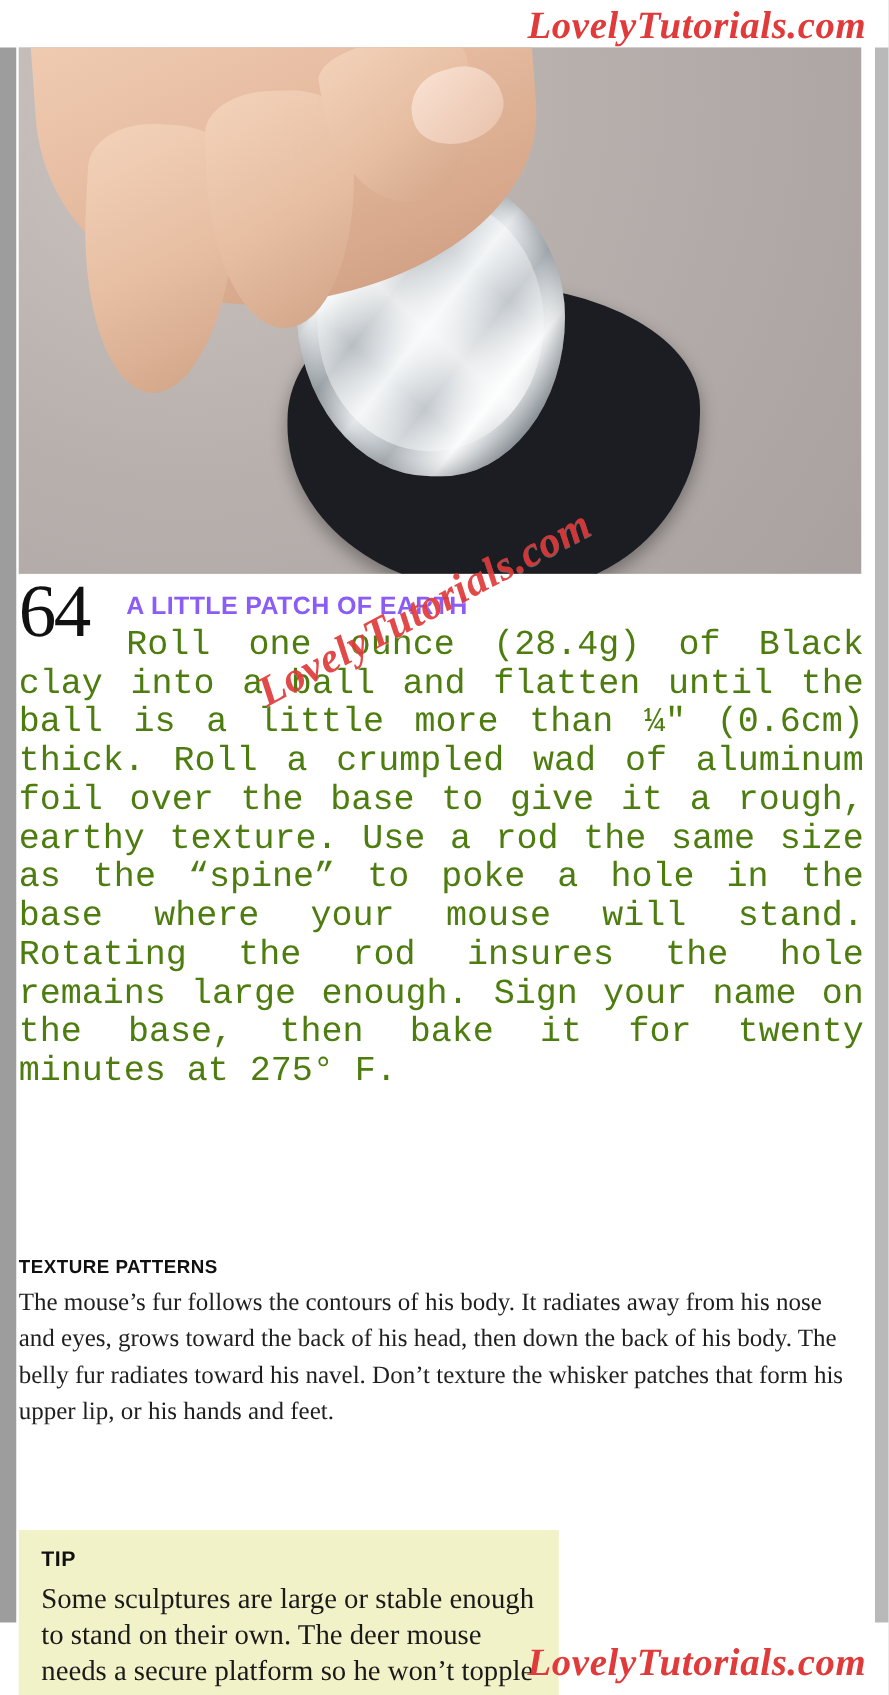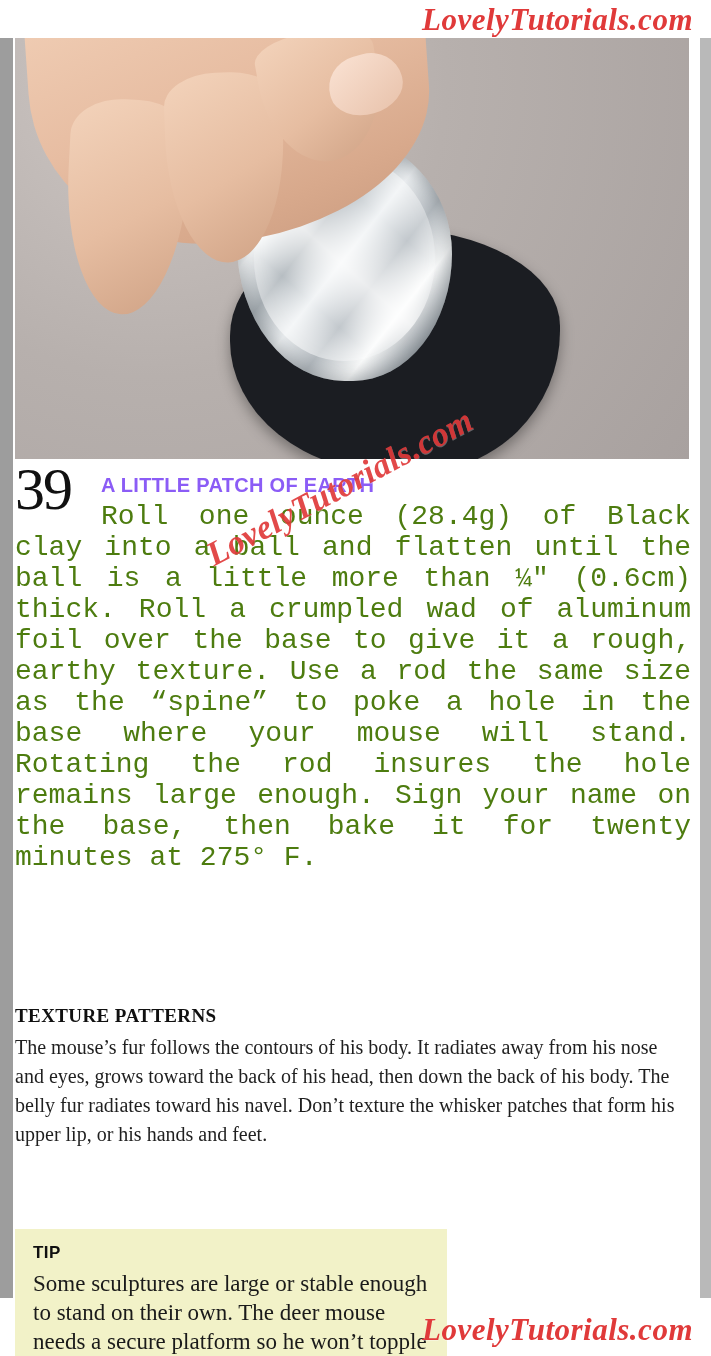--- a/index.html
+++ b/index.html
@@ -192,23 +192,23 @@
     font-size: 28px;
     line-height: 31px;
     color: #4d7c0f;
     text-align: justify;
   }
 
   .section {
     margin-top: 132px;
   }
   .section-title {
-    font-family: Liberation Serif, serif;
-    font-weight: bold;
-    font-size: 19px;
+    font-family: Liberation Sans, sans-serif;
+    font-weight: bold;
+    font-size: 15px;
     letter-spacing: 0.4px;
     color: #101010;
     margin: 0 0 6px 0;
   }
   .section-body {
     font-family: "Liberation Serif", serif;
     font-size: 20px;
     line-height: 29px;
     color: #1f1f1f;
     margin: 0;
@@ -255,21 +255,21 @@
       <div class="photo-finger f1"></div>
       <div class="photo-finger f2"></div>
       <div class="photo-finger f3"></div>
       <div class="photo-nail"></div>
     </div>
   </div>
 
   <div class="content">
 
     <div class="step">
-      <div class="step-number">39</div>
+      <div class="step-number">64</div>
       <h2 class="step-title">A LITTLE PATCH OF EARTH</h2>
       <p class="step-body">Roll one ounce (28.4g) of Black clay into a ball and flatten until the ball is a little more than ¼" (0.6cm) thick. Roll a crumpled wad of aluminum foil over the base to give it a rough, earthy texture. Use a rod the same size as the “spine” to poke a hole in the base where your mouse will stand. Rotating the rod insures the hole remains large enough. Sign your name on the base, then bake it for twenty minutes at 275° F.</p>
     </div>
 
     <div class="section">
       <h3 class="section-title">TEXTURE PATTERNS</h3>
       <p class="section-body">The mouse’s fur follows the contours of his body. It radiates away from his nose and eyes, grows toward the back of his head, then down the back of his body. The belly fur radiates toward his navel. Don’t texture the whisker patches that form his upper lip, or his hands and feet.</p>
     </div>
 
     <div class="tip">

